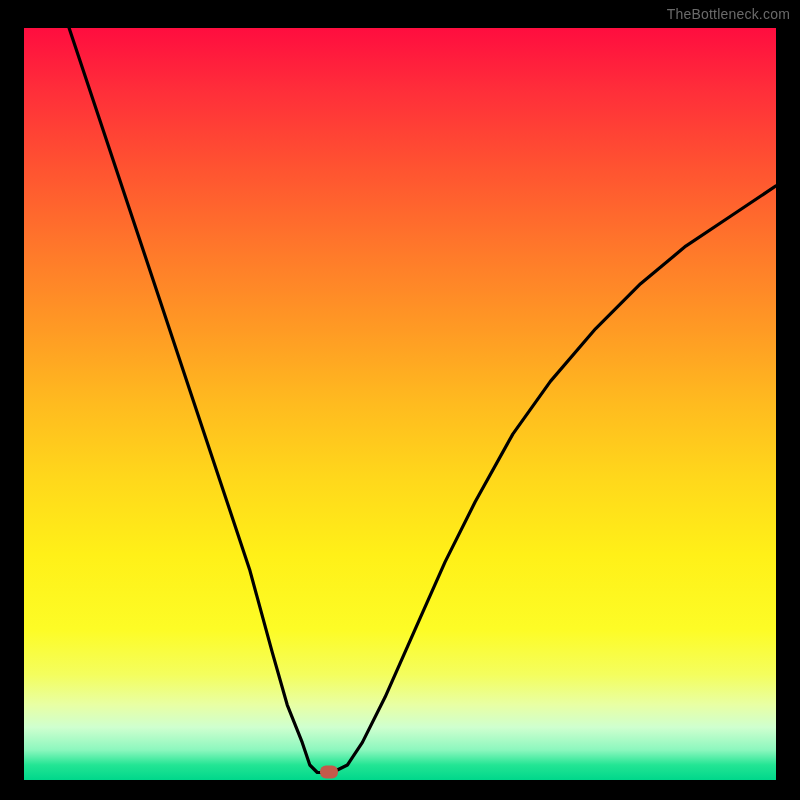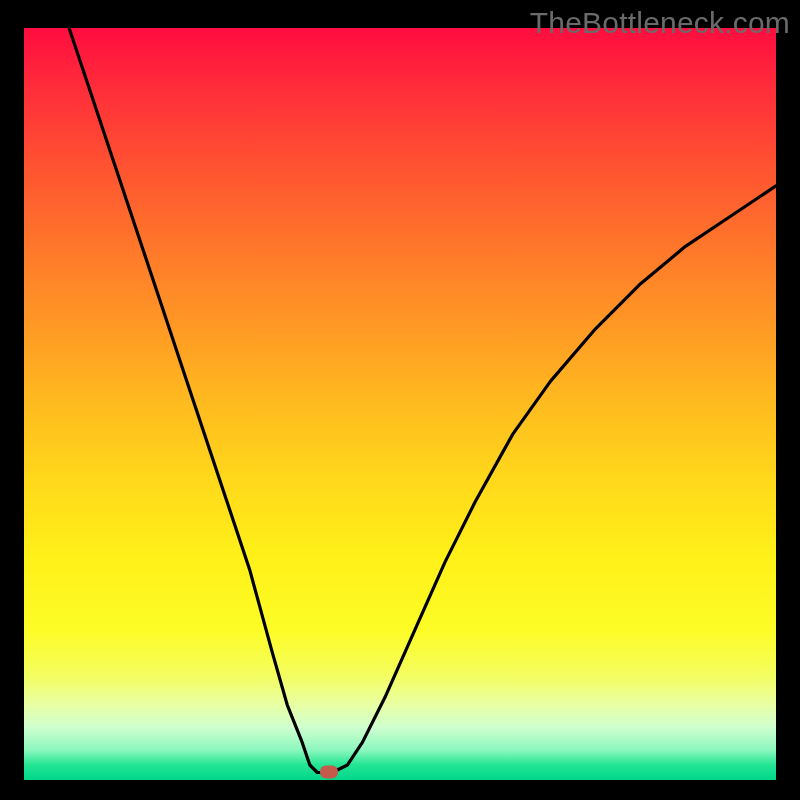--- a/index.html
+++ b/index.html
@@ -10,21 +10,21 @@
     background: #000;
     position: relative;
     font-family: Arial, Helvetica, sans-serif;
     overflow: hidden;
   }
   .watermark {
     position: absolute;
     top: 6px;
     right: 10px;
     color: #6a6a6a;
-    font-size: 30px;
+    font-size: 14px;
     font-weight: 500;
     letter-spacing: 0.2px;
     z-index: 10;
   }
   .plot-frame {
     position: absolute;
     left: 24px;
     top: 28px;
     width: 752px;
     height: 752px;

